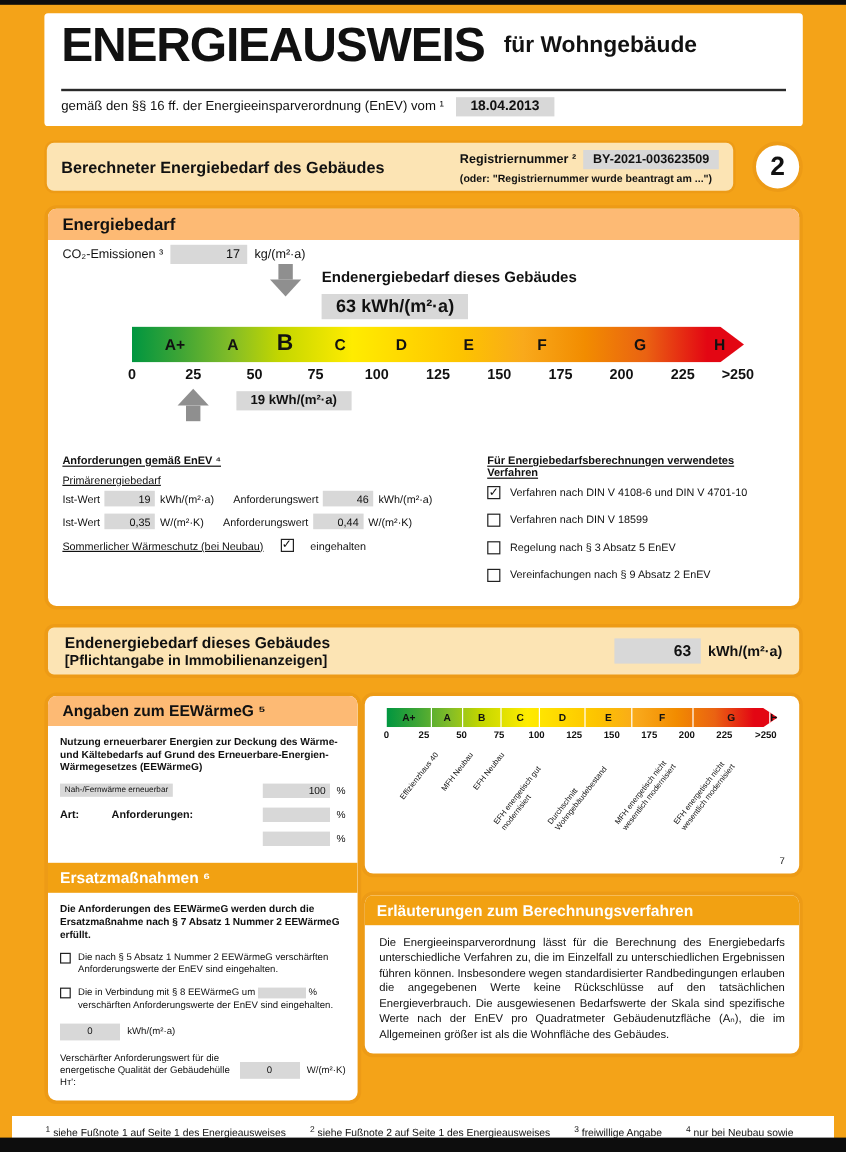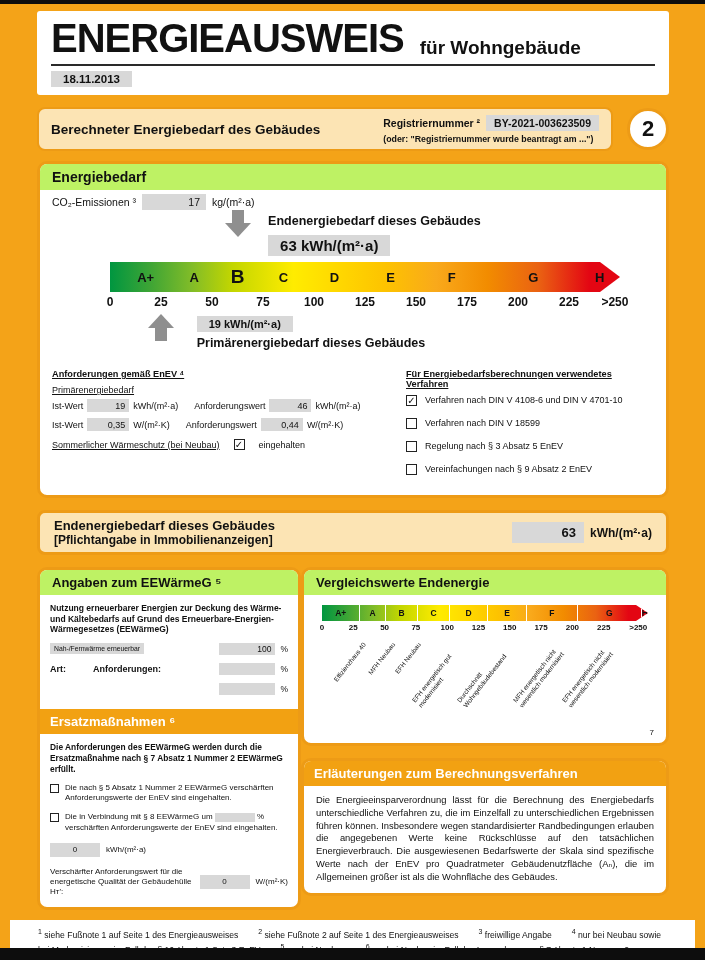--- a/index.html
+++ b/index.html
@@ -14,42 +14,42 @@
   .black-top { height:4px; background:#0d0d0d; }
   .black-bottom { position:absolute; bottom:0; left:0; right:0; height:12px; background:#0d0d0d; }
 
   .page { padding:7px 36px 0 37px; }
 
   
   .gbox { background:#D8D8D8; display:inline-block; }
 
   
   .title-card { background:#fff; border-radius:3px; padding:6px 14px 8px; margin-bottom:12px; }
-  .title-row { display:flex; align-items:flex-end; gap:16px; border-bottom:2px solid #2a2a2a; padding-bottom:5px; }
+  .title-row { display:flex; align-items:center; gap:16px; border-bottom:2px solid #2a2a2a; padding-bottom:15px; }
   .main-title { font-size:40px; font-weight:800; letter-spacing:-1px; line-height:1.05; }
   .sub-title { font-size:19px; font-weight:700; }
   .law-row { display:flex; align-items:center; gap:10px; margin-top:5px; font-size:11px; }
   .date-box { font-weight:700; font-size:11.5px; padding:2px 12px; }
 
   
   .header-row { display:flex; align-items:center; gap:14px; margin-bottom:10px; }
   .header-bar { flex:1; background:#FCE4B4; border:2px solid #ED9B16; border-radius:8px;
                 padding:5px 12px; display:flex; justify-content:space-between; align-items:center; min-height:44px; }
   .header-left { font-weight:700; font-size:13.5px; }
   .header-right { font-size:10px; }
   .reg-row { display:flex; gap:6px; align-items:center; }
   .reg-label { font-weight:700; font-size:10.5px; }
   .reg-value { font-weight:700; font-size:10.5px; padding:2px 8px; }
   .reg-alt { font-weight:700; font-size:8.8px; margin-top:3px; }
   .page-circle { width:42px; height:42px; border-radius:50%; background:#fff; border:3px solid #ED9B16;
                  display:flex; align-items:center; justify-content:center; font-size:22px; font-weight:700; flex:none; }
 
   
   .panel { background:#fff; border:3px solid #ED9B16; border-radius:10px; overflow:hidden; }
-  .panel-header { background:#bef264; font-weight:700; font-size:14px; padding:5px 12px; }
+  .panel-header { background:#fdba74; font-weight:700; font-size:14px; padding:5px 12px; }
   .orange-header { background:#F2A112; color:#fff; font-weight:700; font-size:13px; padding:5px 10px; }
 
   .energie-panel { margin-bottom:12px; }
   .panel-body { padding:4px 12px 8px; position:relative; }
 
   .co2-row { display:flex; justify-content:flex-start; align-items:center; gap:6px; font-size:10.5px; }
   .co2-box { width:64px; text-align:right; padding:2px 6px; font-size:10.5px; }
 
   
   .scale-inner { position:relative; margin-left:58px; width:510px; }
@@ -174,21 +174,22 @@
 <div class="black-top"></div>
 
 <div class="page">
 
   <div class="title-card">
     <div class="title-row">
       <span class="main-title">ENERGIEAUSWEIS</span>
       <span class="sub-title">für Wohngebäude</span>
     </div>
     <div class="law-row">
-      <span class="gbox date-box">18.11.2013</span>
+      <span>gemäß den §§ 16 ff. der Energieeinsparverordnung (EnEV) vom ¹</span>
+      <span class="gbox date-box">18.04.2013</span>
     </div>
   </div>
 
   <div class="header-row">
     <div class="header-bar">
       <div class="header-left">Berechneter Energiebedarf des Gebäudes</div>
       <div class="header-right">
         <div class="reg-row">
           <span class="reg-label">Registriernummer ²</span>
           <span class="gbox reg-value">BY-2021-003623509</span>
@@ -246,21 +247,20 @@
           <span class="tick">225</span>
           <span class="tick">&gt;250</span>
         </div>
 
         <div class="below-scale">
           <div class="marker-up">
             <div class="arrow-head-up"></div>
             <div class="arrow-stem-v"></div>
           </div>
           <div class="gbox prim-value">19 kWh/(m²·a)</div>
-          <div class="prim-label">Primärenergiebedarf dieses Gebäudes</div>
         </div>
       </div>
 
       <div class="detail-cols">
         <div class="dcol-left">
           <div class="sec-title">Anforderungen gemäß EnEV ⁴</div>
           <div class="sub-head">Primärenergiebedarf</div>
           <div class="val-row">
             <span>Ist-Wert</span>
             <span class="sbox">19</span>
@@ -366,21 +366,20 @@
           <span class="lbl">Verschärfter Anforderungswert für die energetische Qualität der Gebäudehülle Hᴛ':</span>
           <span class="zbox">0</span>
           <span>W/(m²·K)</span>
         </div>
       </div>
     </div>
 
     <div class="right-col">
 
       <div class="panel">
-        <div class="panel-header" style="font-size:13px;">Vergleichswerte Endenergie</div>
         <div class="verg-body">
           <div class="vscale-wrap">
             <div class="vscale-bar grad">
               <span class="vcell">A+</span>
               <span class="vcell">A</span>
               <span class="vcell">B</span>
               <span class="vcell">C</span>
               <span class="vcell">D</span>
               <span class="vcell">E</span>
               <span class="vcell">F</span>

